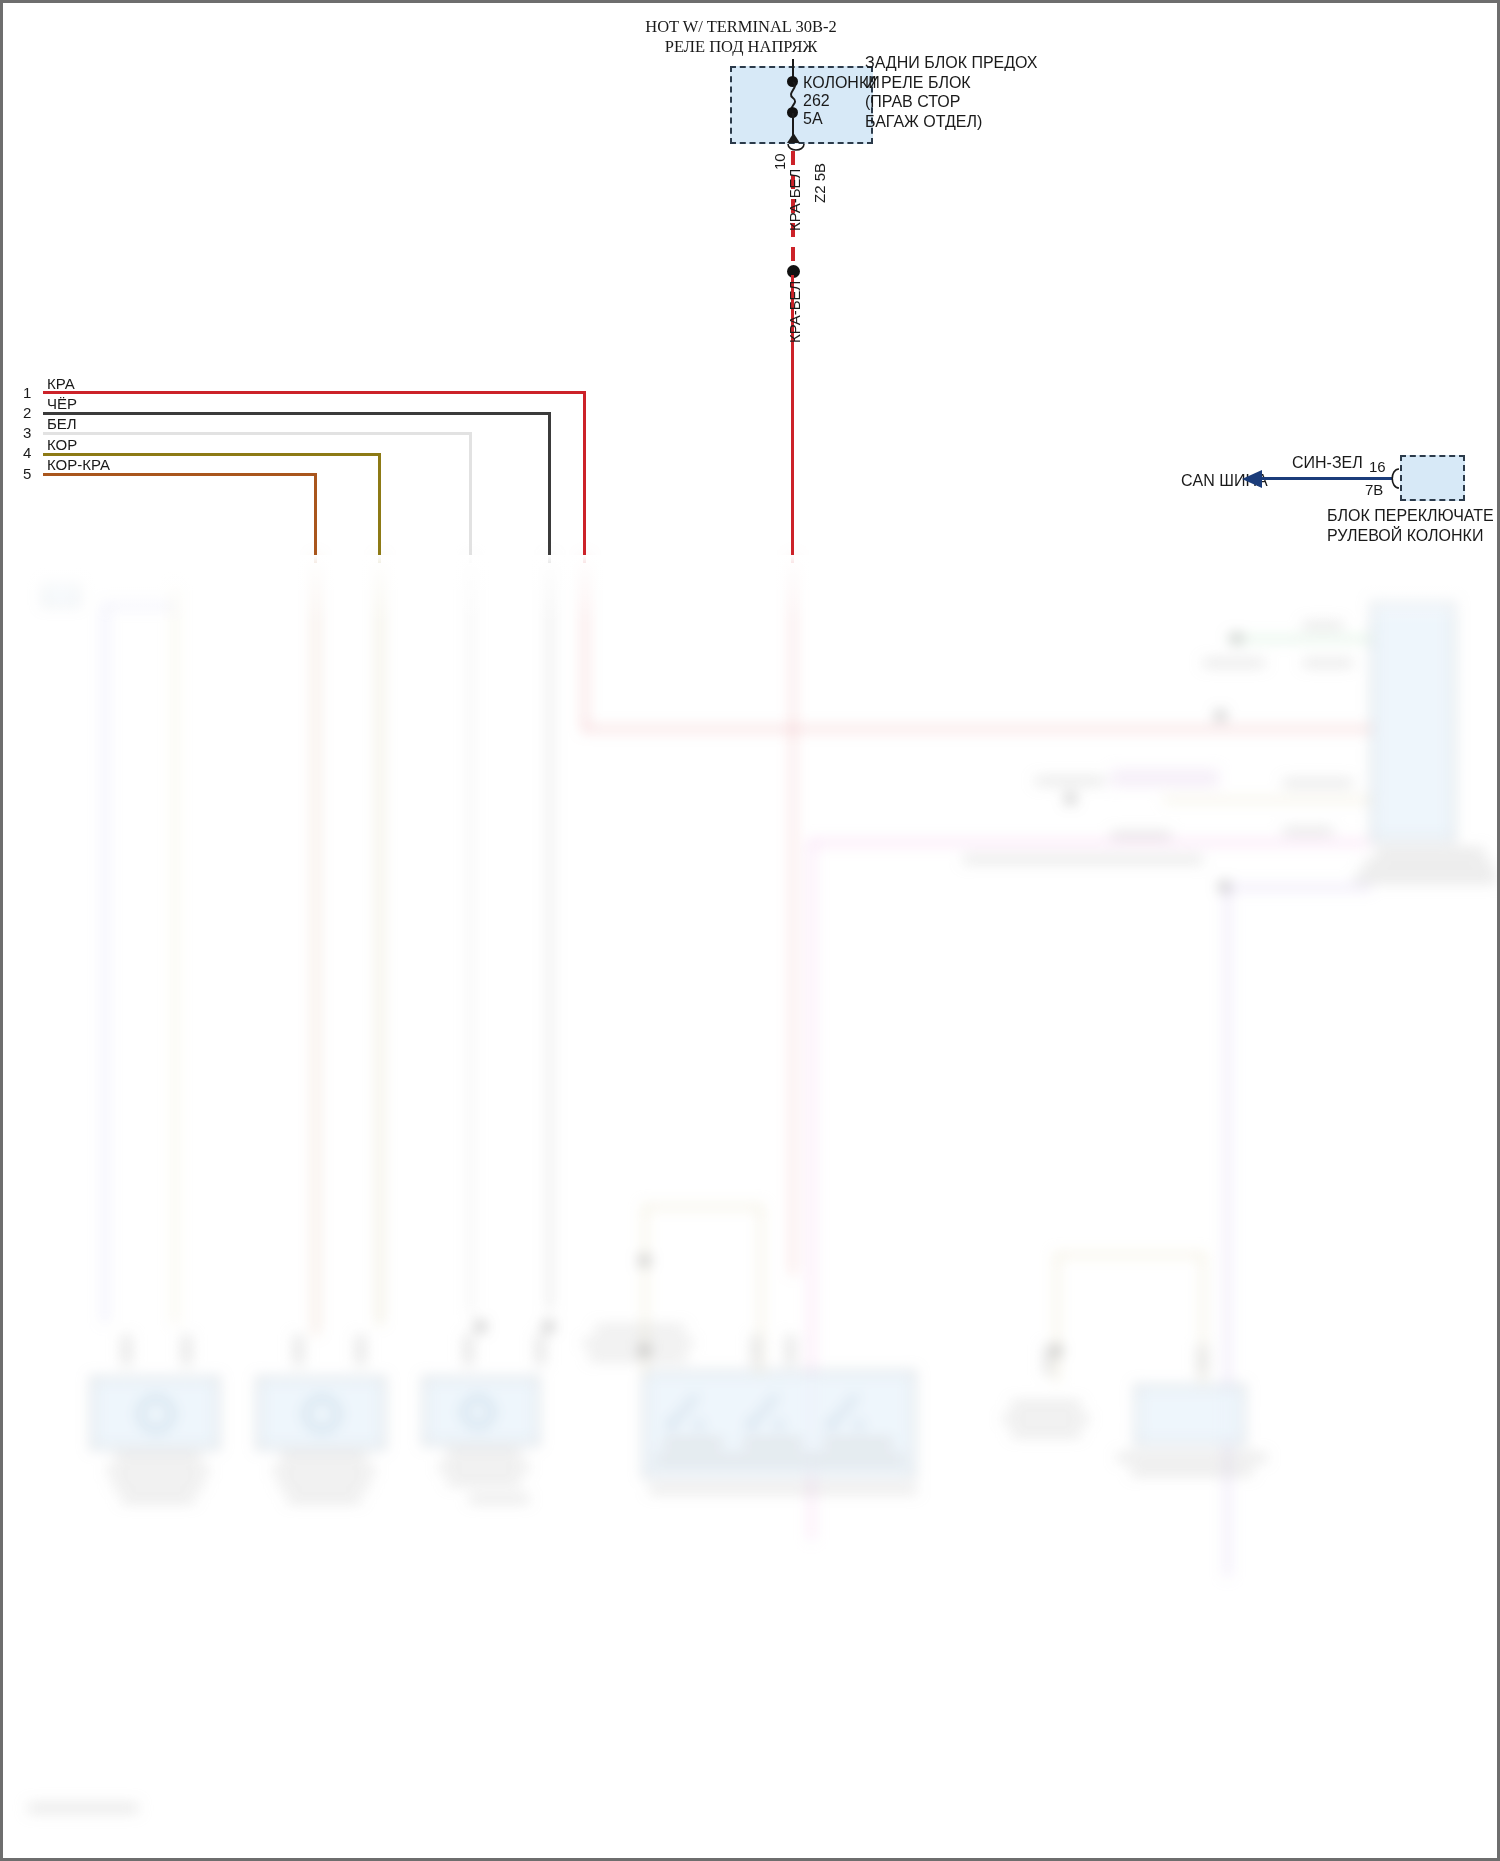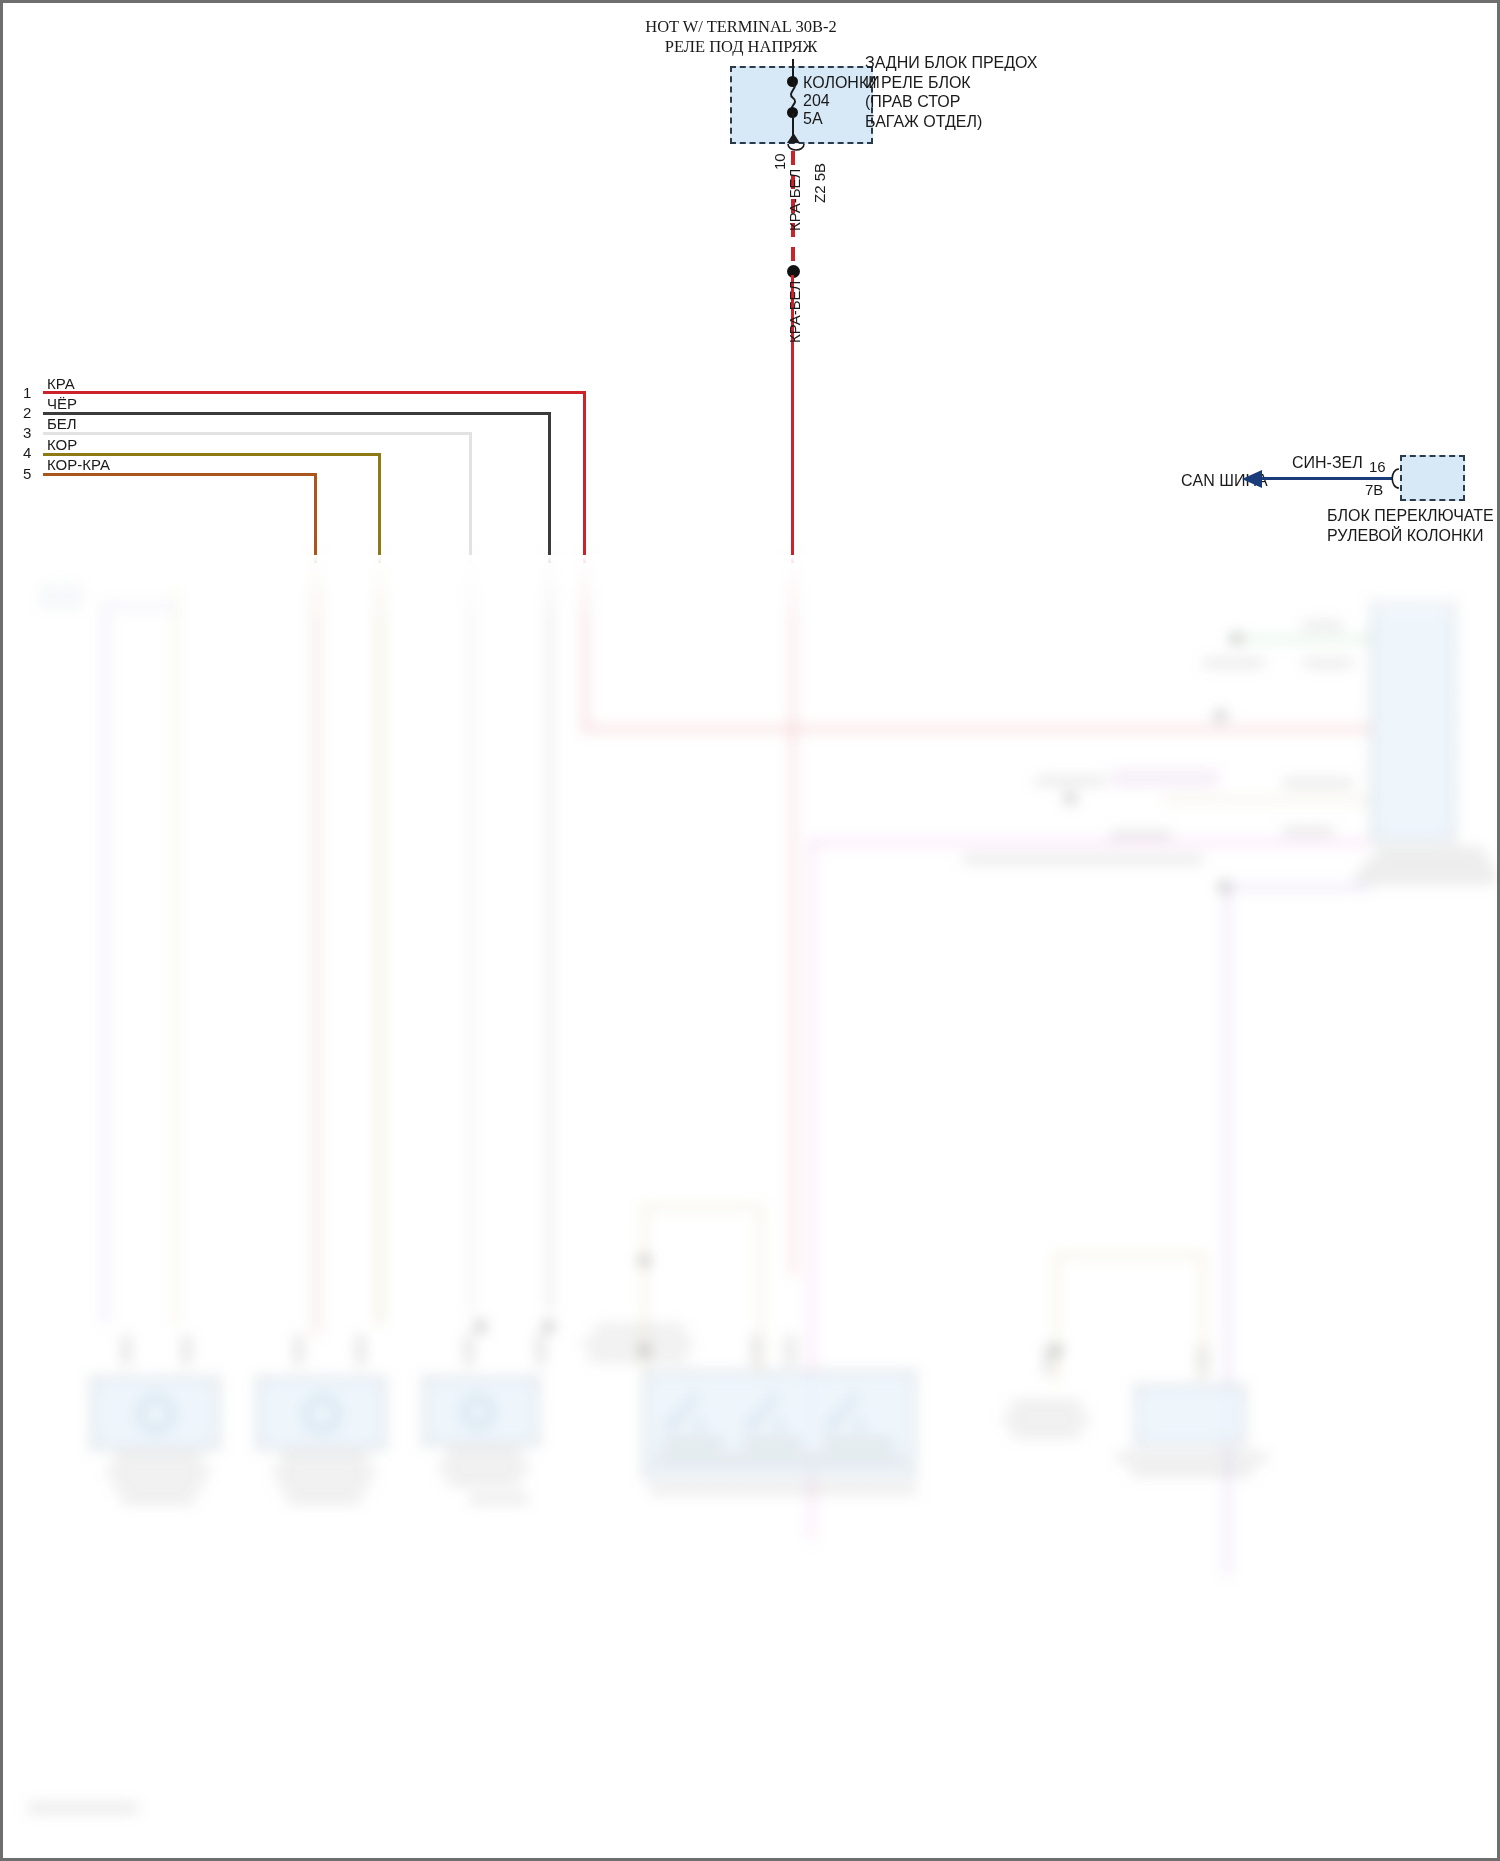--- a/index.html
+++ b/index.html
@@ -65,21 +65,21 @@
     <svg style="position:absolute;left:783px;top:140px;" width="22" height="14">
       <path d="M2,1 C2,9 18,9 18,1" fill="none" stroke="#1a1a1a" stroke-width="1.6"></path>
     </svg>
 
     <div class="lbl s-small" style="left:862px;top:50px;">ЗАДНИ БЛОК ПРЕДОХ
 И РЕЛЕ БЛОК
 (ПРАВ СТОР
 БАГАЖ ОТДЕЛ)</div>
 
     <div class="lbl s-small" style="left:800px;top:70px;">КОЛОНКИ</div>
-    <div class="lbl s-small" style="left:800px;top:88px;">204</div>
+    <div class="lbl s-small" style="left:800px;top:88px;">262</div>
     <div class="lbl s-small" style="left:800px;top:106px;">5А</div>
 
     <div class="vlbl s-pin" style="left:768px;top:167px;">10</div>
 
     <div class="vlbl s-pin" style="left:808px;top:200px;">Z2 5B</div>
 
     <div class="wire" style="left:788px;top:148px;width:4px;height:118px;
          background:repeating-linear-gradient(to bottom,#cc2229 0 14px,transparent 14px 24px);"></div>
 
     <div class="vlbl s-wirename" style="left:783px;top:228px;">КРА-БЕЛ</div>

